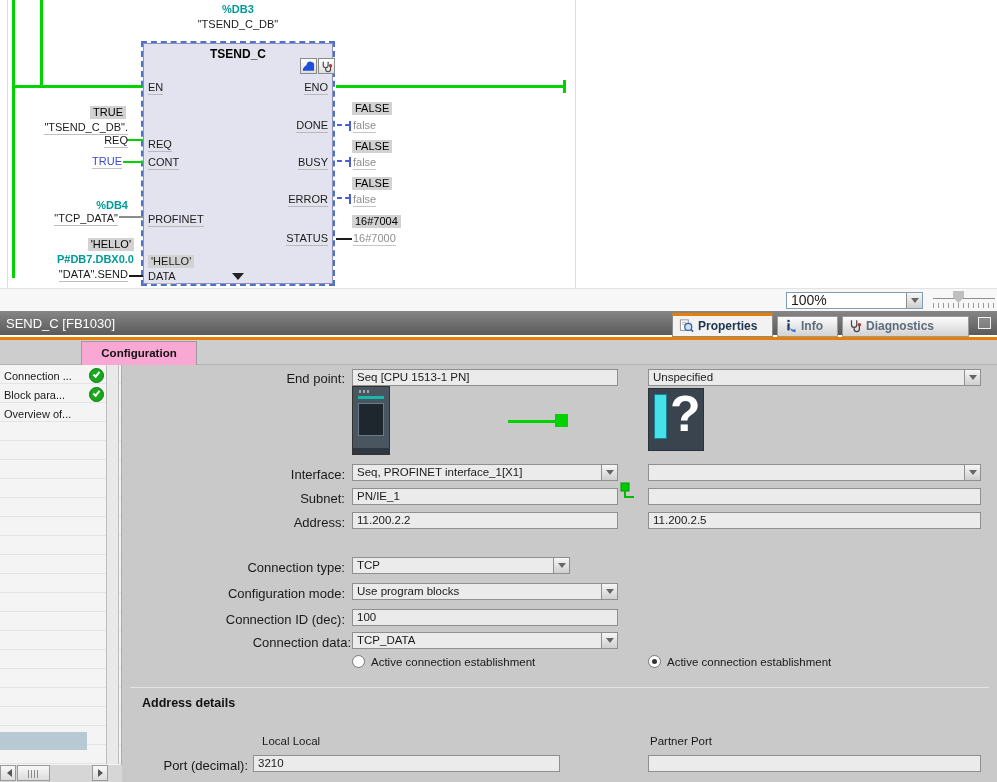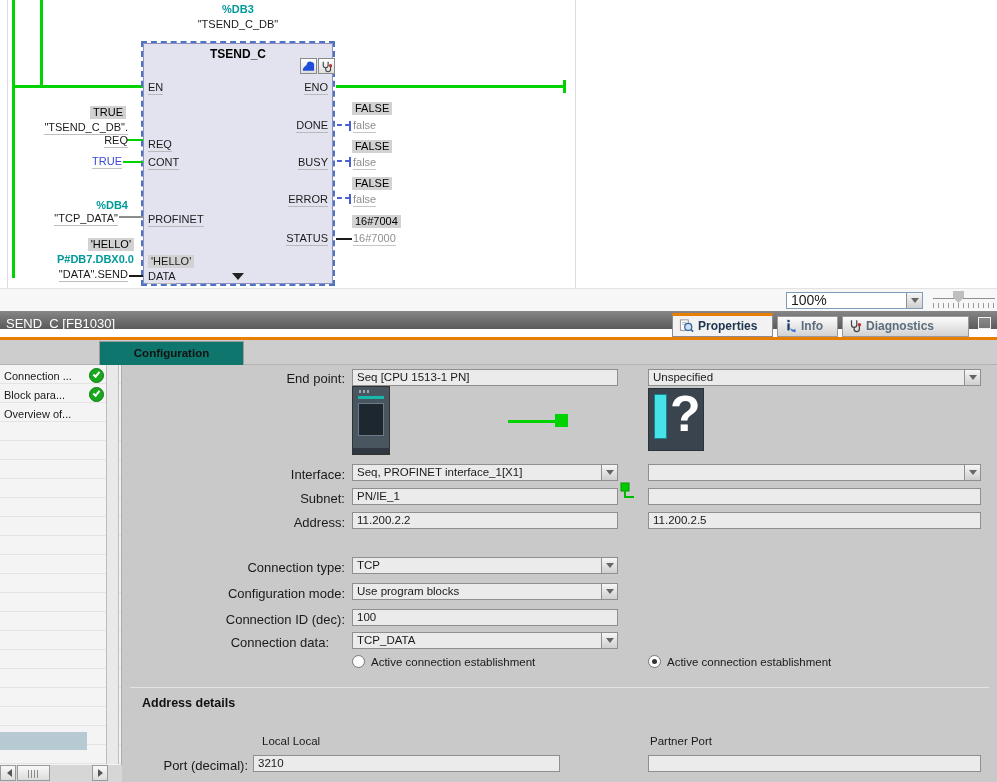--- a/index.html
+++ b/index.html
@@ -34,38 +34,38 @@
 
   
   #zoombar { left:0; top:288px; width:997px; height:23px; background:#f7f7f7; border-top:1px solid #e3e3e3; }
   .combo { position:absolute; background:#fff; border:1px solid #7f9db9; font-size:14px; line-height:15px; padding:0 18px 0 4px; color:#1a1a1a; }
   .dar { position:absolute; right:0; top:0; bottom:0; width:16px; background:linear-gradient(#f6f6f6,#cfcfcf); border-left:1px solid #8f8f8f; }
   .dar .tri { width:0; height:0; border:4px solid transparent; border-top:5px solid #666; margin:5px auto 0; }
   #slider-ticks { background:repeating-linear-gradient(90deg,#999 0 1px,transparent 1px 5px); }
   #slider-thumb { clip-path:polygon(0 0,100% 0,100% 55%,50% 100%,0 55%); background:#bfbfbf; }
 
   
-  #titlebar { left:0; top:311px; width:997px; height:18px; background:linear-gradient(#868686,#5a5a5a); color:#fff; }
+  #titlebar { left:0; top:311px; width:997px; height:24px; background:linear-gradient(#868686,#5a5a5a); color:#fff; }
   #titlebar .t { position:absolute; left:6px; top:0; line-height:26px; font-size:13px; }
   .ptab { position:absolute; font-size:12px; font-weight:bold; }
   .ptab .ic { display:inline-block; vertical-align:-3px; margin-right:4px; }
   #tab-properties { left:672px; top:313px; width:101px; height:24px; background:#f2f2f2; border:1px solid #8c8c8c;
                     border-top:3px solid #E87E04; color:#20354f; padding:3px 0 0 6px; }
   #tab-info { left:777px; top:316px; width:61px; height:21px; background:linear-gradient(#fcfcfc,#d2d2d2);
               border:1px solid #9a9a9a; color:#5d6d7d; padding:2px 8px 0 5px; }
   #tab-diagnostics { left:842px; top:316px; width:127px; height:21px; background:linear-gradient(#fcfcfc,#d2d2d2);
               border:1px solid #9a9a9a; color:#5d6d7d; padding:2px 0 0 5px; }
   #panel-icon { left:978px; top:317px; width:13px; height:12px; border:1px solid #f0f0f0; background:rgba(255,255,255,.15); }
   #orangeline { left:0; top:337px; width:997px; height:3px; background:#E87E04; }
 
   
   #doctabs { left:0; top:340px; width:997px; height:25px; background:#cdcdcd; border-bottom:1px solid #b3b3b3; }
   .dtab { position:absolute; height:24px; font-size:11.5px; text-align:center; border:1px solid #9b9b9b; border-bottom:none; padding-top:5px; }
   #dtab-general { left:0; top:341px; width:78px; background:linear-gradient(#f3f3f3,#d4d4d4); color:#3a3a3a;margin-top:24px; }
-  #dtab-config  { left:81px; top:341px; width:145px; background:#0f766e; font-weight:bold; color:#111;margin-left:18px; }
+  #dtab-config  { left:81px; top:341px; width:116px; background:#f9a8d4; font-weight:bold; color:#111; }
 
   
   #sidebar { left:0; top:365px; width:122px; height:417px;
              background:repeating-linear-gradient(180deg,#f4f4f4 0 18px,#e4e4e4 18px 19px);
              border-right:1px solid #ababab; }
   .navlbl { position:absolute; left:4px; font-size:11px; color:#1a1a1a; line-height:18px; }
   #nav-highlight { left:0; top:367px; width:87px; height:18px; background:#b7c9d3; }
   .chk { position:absolute; left:89px; width:15px; height:15px; border-radius:50%;
          background:#17a81b; border:1px solid #0e7a12; }
   .chk i { position:absolute; left:3px; top:3px; width:7px; height:4px;
@@ -305,39 +305,39 @@
     <path d="M5 9 v6 h9" stroke="#00bb00" stroke-width="2" fill="none"></path>
   </svg>
 </div>
 <div class="fld" style="left:648px;top:488px;width:333px"></div>
 
 <div class="abs flabel nw" style="left:160px;top:515px">Address:</div>
 <div class="fld" style="left:352px;top:512px;width:266px">11.200.2.2</div>
 <div class="fld" style="left:648px;top:512px;width:333px">11.200.2.5</div>
 
 <div class="abs flabel nw" style="left:160px;top:560px">Connection type:</div>
-<div class="fld dd" style="left:352px;top:557px;width:266px">
+<div class="fld dd" style="left:352px;top:557px;width:218px">
   <span>TCP</span>
   <div class="dar">
       <div class="tri"></div>
     </div>
 </div>
 
 <div class="abs flabel nw" style="left:160px;top:586px">Configuration mode:</div>
 <div class="fld dd" style="left:352px;top:583px;width:266px">
   <span>Use program blocks</span>
   <div class="dar">
       <div class="tri"></div>
     </div>
 </div>
 
 <div class="abs flabel nw" style="left:160px;top:612px">Connection ID (dec):</div>
 <div class="fld" style="left:352px;top:609px;width:266px">100</div>
 
-<div class="abs flabel nw" style="left:144px;top:635px">Connection data:</div>
+<div class="abs flabel nw" style="left:166px;top:635px">Connection data:</div>
 <div class="fld dd" style="left:352px;top:632px;width:266px">
   <span>TCP_DATA</span>
   <div class="dar">
       <div class="tri"></div>
     </div>
 </div>
 
 <div class="radio" style="left:352px;top:655px"></div>
 <div class="abs rlabel nw" style="left:371px;top:656px">Active connection establishment</div>
 <div class="radio" style="left:648px;top:655px">

